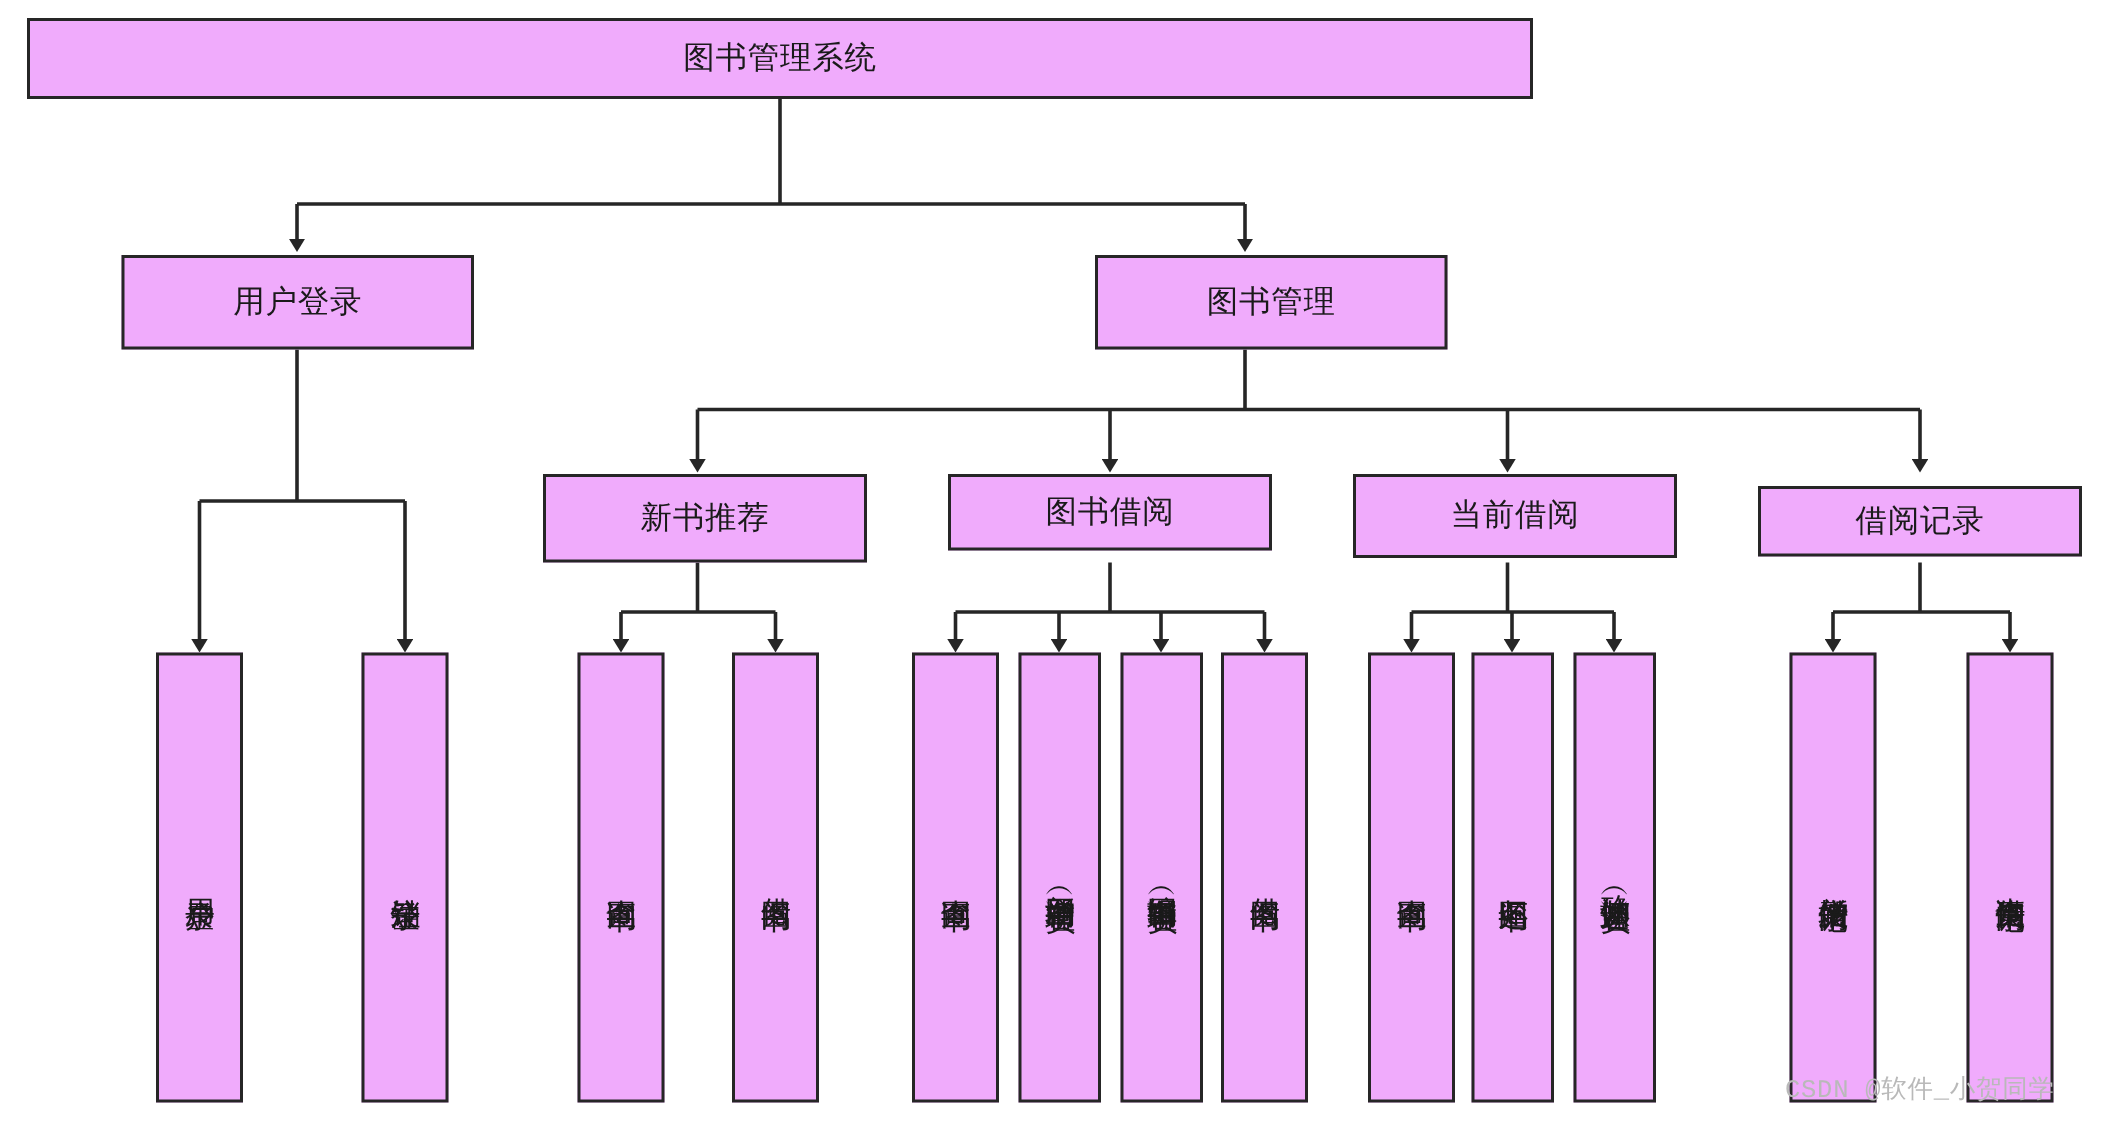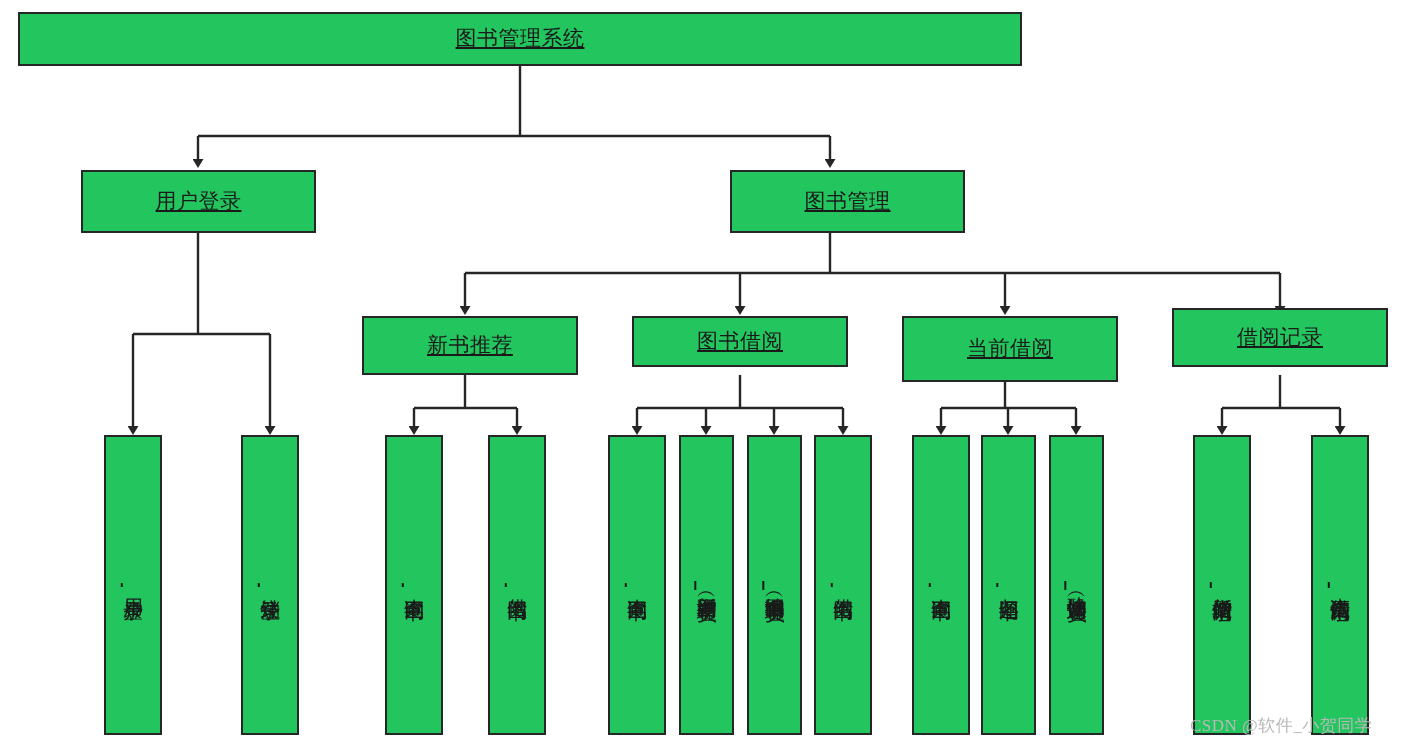--- a/index.html
+++ b/index.html
@@ -21,26 +21,25 @@
     position: absolute;
     left: 0;
     top: 0;
     width: 1405px;
     height: 747px;
   }
   .node {
     position: absolute;
     box-sizing: border-box;
     border: 2px solid #262626;
-    background: #22c55e;
+    background: #f0abfc;
     display: flex;
     align-items: center;
     justify-content: center;
     color: #1a1a1a;
-    text-decoration: underline;
   }
   .node-h {
     font-size: 21px;
     letter-spacing: 0.5px;
     line-height: 1.1;
     white-space: nowrap;
   }
   .node-root {
     font-size: 21px;
   }
@@ -61,21 +60,21 @@
     display: block;
   }
   .watermark {
     position: absolute;
     left: 1190px;
     top: 714px;
     font-size: 17px;
     color: #b9b9b9;
     white-space: nowrap;
     letter-spacing: 0.5px;
-    font-family: Liberation Serif, serif;
+    font-family: Liberation Mono, monospace;
   }
 </style>
 </head>
 <body>
 
 <div id="diagram-root">
 
   <svg id="edge-layer" viewBox="0 0 1405 747" xmlns="http://www.w3.org/2000/svg">
     <defs>
       <marker id="arrow" markerWidth="9" markerHeight="11" refX="1" refY="5.5" orient="auto" markerUnits="userSpaceOnUse">
@@ -136,24 +135,24 @@
   <div class="node node-h" style="left:711px; top:170px; width:235px; height:63px;margin-left:19px;">
     <span>图书管理</span>
   </div>
 
   <div class="node node-h" style="left:362px; top:316px; width:216px; height:59px;align-items:center;">
     <span>新书推荐</span>
   </div>
   <div class="node node-h" style="left:632px; top:316px; width:216px; height:51px;">
     <span>图书借阅</span>
   </div>
-  <div class="node node-h" style="left:902px; top:316px; width:216px; height:66px;">
+  <div class="node node-h" style="left:902px; top:316px; width:216px; height:56px;">
     <span>当前借阅</span>
   </div>
-  <div class="node node-h" style="left:1172px; top:308px; width:216px; height:59px;">
+  <div class="node node-h" style="left:1172px; top:324px; width:216px; height:47px;">
     <span>借阅记录</span>
   </div>
 
   <div class="node node-v" style="left:104px; top:435px; width:58px; height:300px;">
     <span class="vlabel">用户登录</span>
   </div>
   <div class="node node-v" style="left:241px; top:435px; width:58px; height:300px;">
     <span class="vlabel">注销登录</span>
   </div>
 

